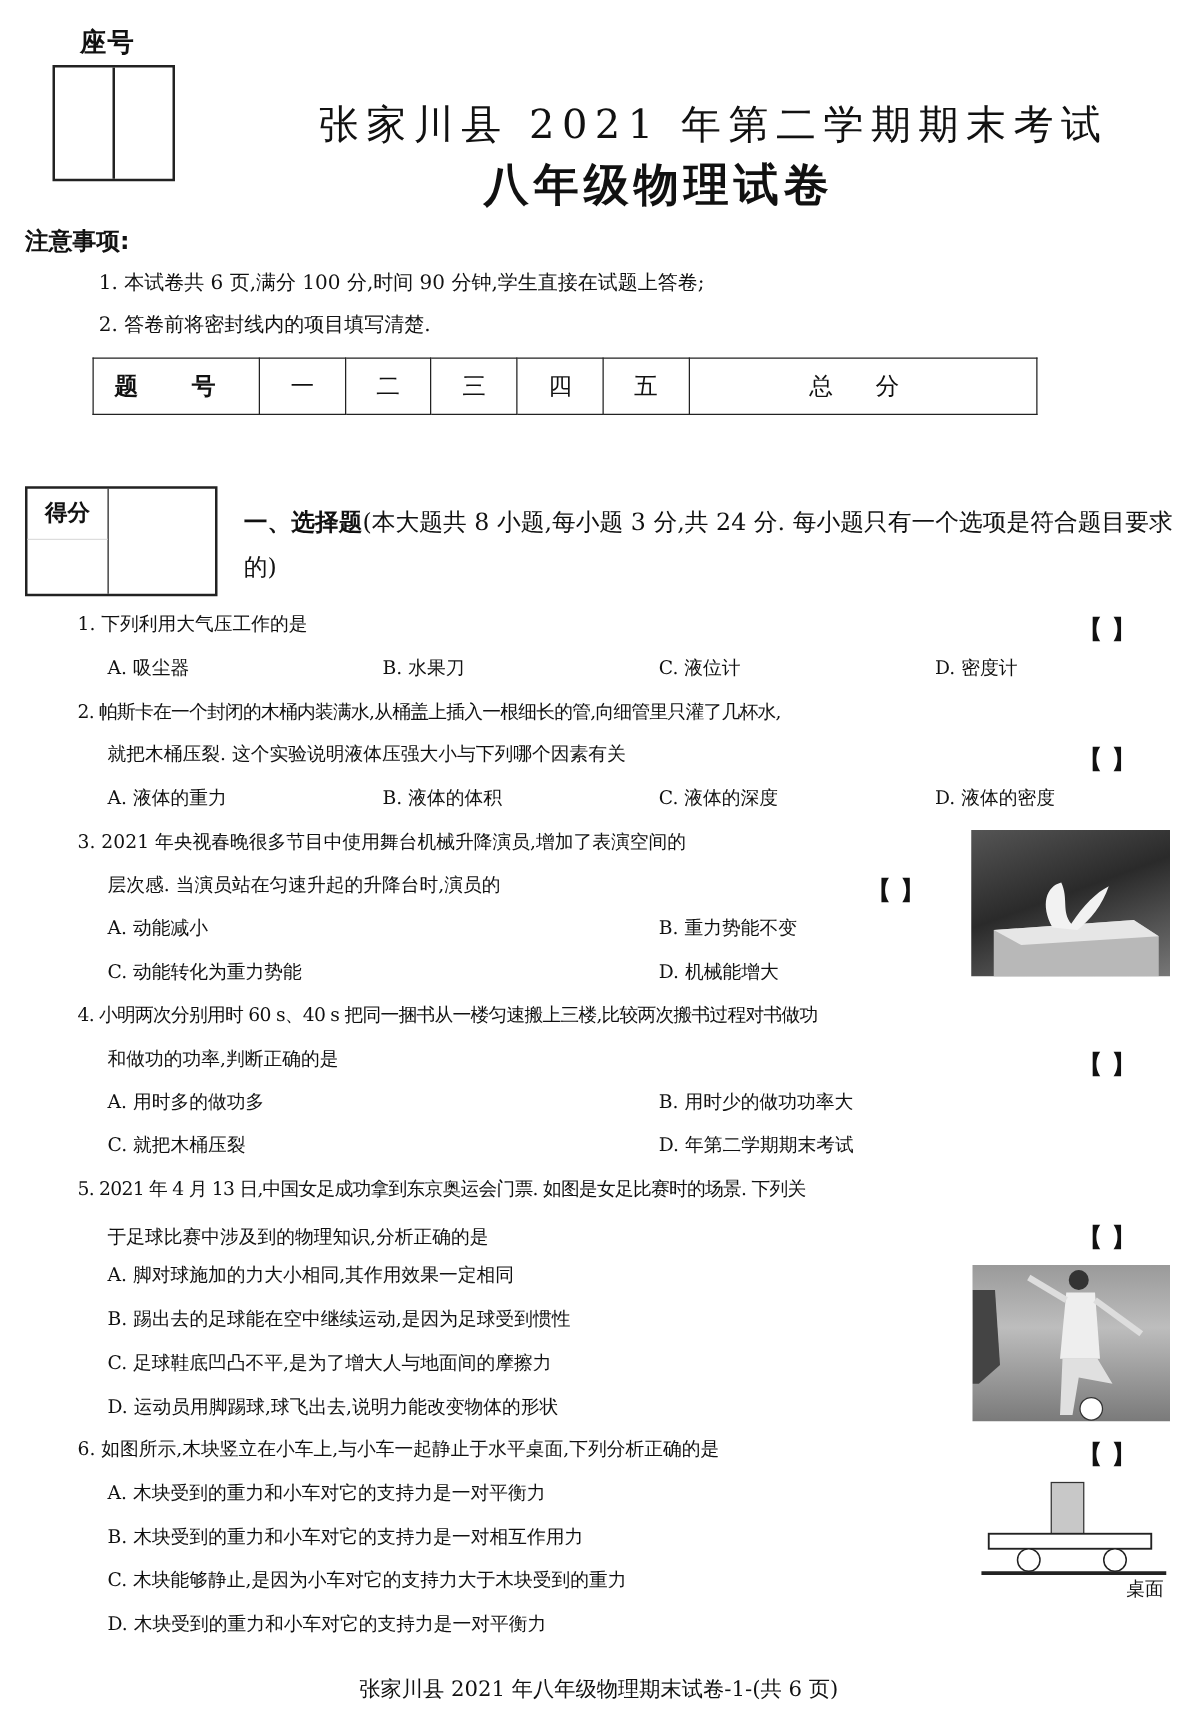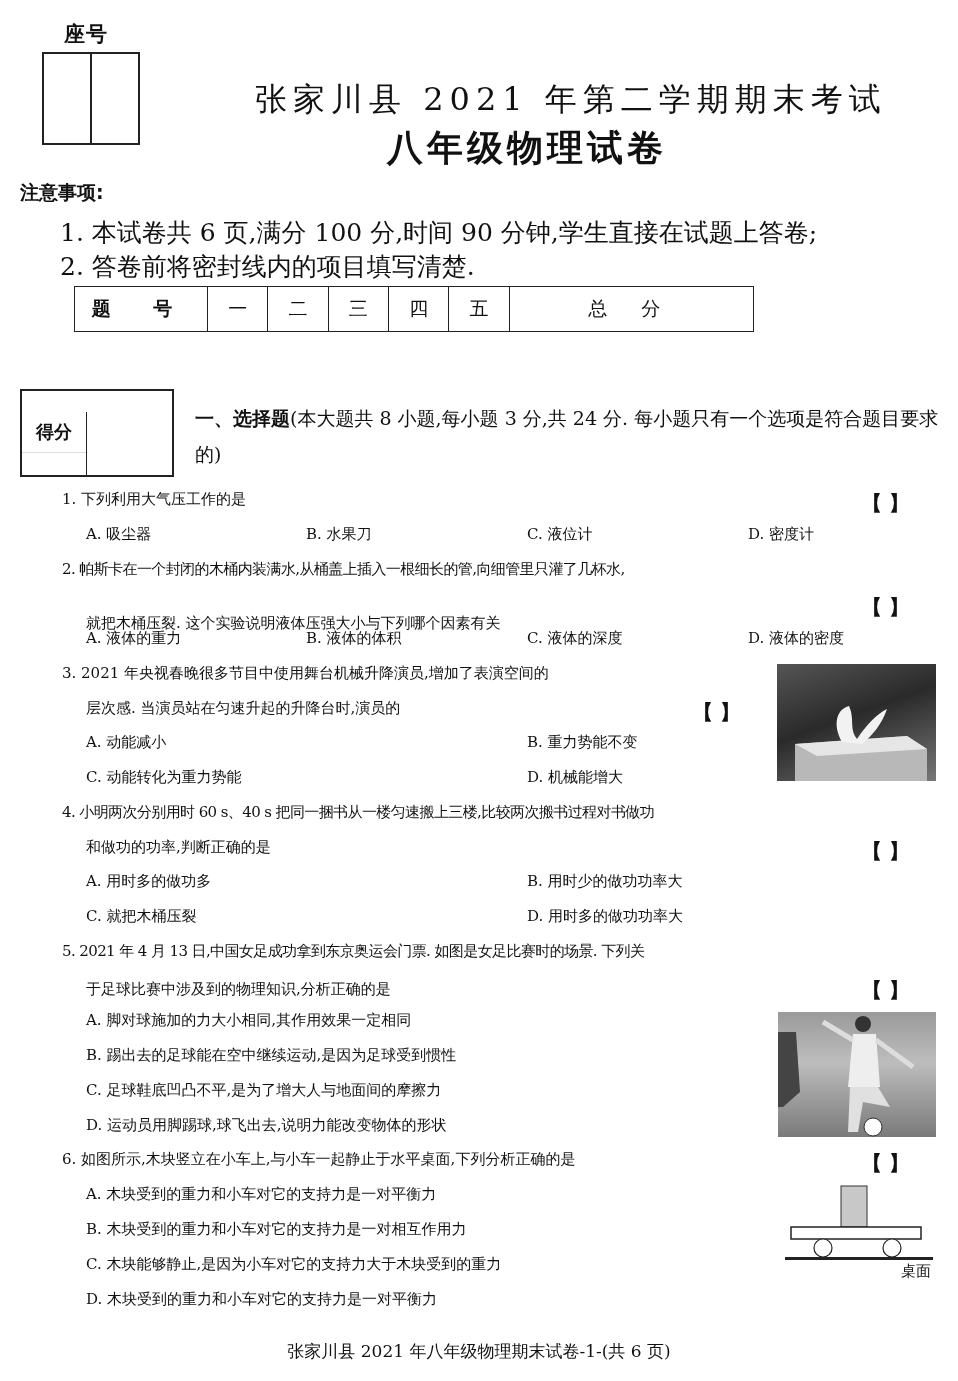--- a/index.html
+++ b/index.html
@@ -9,27 +9,27 @@
     color: #111;
   }
   .abs { position: absolute; }
   .seat-label { left: 64px; top: 20px; font-family: "DejaVu Sans", sans-serif; font-weight: bold; font-size: 21px; letter-spacing: 1px; }
   .seat-box { left: 42px; top: 52px; width: 98px; height: 93px; border: 2px solid #222; box-sizing: border-box; display: flex; }
   .seat-box div { flex: 1; }
   .seat-box div:first-child { border-right: 2px solid #222; }
   .title1 { left: 255px; top: 66px; font-size: 32px; letter-spacing: 6px; font-family: "DejaVu Serif", serif; margin-top: 12px; }
   .title2 { left: 387px; top: 124px; font-size: 36px; font-weight: bold; letter-spacing: 4px; font-family: "DejaVu Sans", sans-serif; }
   .notice-h { left: 20px; top: 180px; font-size: 19px; font-weight: bold; font-family: "DejaVu Sans", sans-serif; }
-  .notice-line { left: 60px; font-size: 25px; }
-  table.score { position: absolute; left: 74px; top: 286px; width: 680px; border-collapse: collapse; }
+  .notice-line { left: 79px; font-size: 16px; }
+  table.score { position: absolute; left: 74px; top: 286px; width: 756px; border-collapse: collapse; }
   table.score td { border: 1.5px solid #222; height: 42px; text-align: center; font-size: 19px; font-family: "DejaVu Sans", sans-serif; }
   table.score td.hdr { font-weight: bold; letter-spacing: 18px; width: 130px; }
   .grader { left: 20px; top: 389px; width: 154px; height: 88px; border: 2px solid #222; box-sizing: border-box; display: flex; }
   .grader .col { flex: 1; display: flex; flex-direction: column; }
-  .grader .col:first-child { border-right: 1.5px solid #222; flex: 0 0 64px; margin-top: 21px; }
+  .grader .col:first-child { border-right: 1.5px solid #222; flex: 0 0 64px; }
   .grader .head { height: 40px; line-height: 40px; text-align: center; font-weight: bold; font-family: "DejaVu Sans", sans-serif; font-size: 18px; border-bottom: 1px solid #ddd; }
   .sec-title { left: 195px; top: 400px; width: 745px; font-size: 19px; line-height: 36px; }
   .sec-title b { font-family: "DejaVu Sans", sans-serif; }
   .q { position: absolute; font-size: 15px; white-space: nowrap; }
   .bracket { position: absolute; font-size: 20px; font-weight: bold; font-family: "DejaVu Sans", sans-serif; }
   .photo { position: absolute; background: linear-gradient(160deg, #555 0%, #2a2a2a 45%, #777 100%); }
   .photo2 { position: absolute; background: linear-gradient(180deg, #9a9a9a 0%, #bdbdbd 40%, #7a7a7a 100%); }
   .footer { left: 0; width: 958px; top: 1340px; text-align: center; font-size: 17px; }
 </style>
 </head>
@@ -73,21 +73,21 @@
 </div>
 
 <div class="q" style="left:62px;top:490px">1. 下列利用大气压工作的是</div>
 <div class="bracket" style="left:862px;top:490px">【    】</div>
 <div class="q" style="left:86px;top:525px">A. 吸尘器</div>
 <div class="q" style="left:306px;top:525px">B. 水果刀</div>
 <div class="q" style="left:527px;top:525px">C. 液位计</div>
 <div class="q" style="left:748px;top:525px">D. 密度计</div>
 
 <div class="q" style="left:62px;top:560px;letter-spacing:-0.6px">2. 帕斯卡在一个封闭的木桶内装满水,从桶盖上插入一根细长的管,向细管里只灌了几杯水,</div>
-<div class="q" style="left:86px;top:614px">就把木桶压裂. 这个实验说明液体压强大小与下列哪个因素有关</div>
+<div class="q" style="left:86px;top:594px">就把木桶压裂. 这个实验说明液体压强大小与下列哪个因素有关</div>
 <div class="bracket" style="left:862px;top:594px">【    】</div>
 <div class="q" style="left:86px;top:629px">A. 液体的重力</div>
 <div class="q" style="left:306px;top:629px">B. 液体的体积</div>
 <div class="q" style="left:527px;top:629px">C. 液体的深度</div>
 <div class="q" style="left:748px;top:629px">D. 液体的密度</div>
 
 <div class="q" style="left:62px;top:664px">3. 2021 年央视春晚很多节目中使用舞台机械升降演员,增加了表演空间的</div>
 <div class="q" style="left:86px;top:699px">层次感. 当演员站在匀速升起的升降台时,演员的</div>
 <div class="bracket" style="left:693px;top:699px">【    】</div>
 <div class="q" style="left:86px;top:733px">A. 动能减小</div>
@@ -101,21 +101,21 @@
     <path d="M65,78 C55,60 60,45 72,42 C78,55 72,65 80,75 C90,60 100,50 110,45 C105,60 95,72 85,80 Z" fill="#f2f2f2"></path>
   </svg>
 </div>
 
 <div class="q" style="left:62px;top:803px;letter-spacing:-0.6px">4. 小明两次分别用时 60 s、40 s 把同一捆书从一楼匀速搬上三楼,比较两次搬书过程对书做功</div>
 <div class="q" style="left:86px;top:838px">和做功的功率,判断正确的是</div>
 <div class="bracket" style="left:862px;top:838px">【    】</div>
 <div class="q" style="left:86px;top:872px">A. 用时多的做功多</div>
 <div class="q" style="left:527px;top:872px">B. 用时少的做功功率大</div>
 <div class="q" style="left:86px;top:907px">C. 就把木桶压裂</div>
-<div class="q" style="left:527px;top:907px">D. 用时多的做功功率大</div>
+<div class="q" style="left:527px;top:907px">D. 年第二学期期末考试</div>
 
 <div class="q" style="left:62px;top:942px;letter-spacing:-0.6px">5. 2021 年 4 月 13 日,中国女足成功拿到东京奥运会门票. 如图是女足比赛时的场景. 下列关</div>
 <div class="q" style="left:86px;top:980px">于足球比赛中涉及到的物理知识,分析正确的是</div>
 <div class="bracket" style="left:862px;top:977px">【    】</div>
 <div class="q" style="left:86px;top:1011px">A. 脚对球施加的力大小相同,其作用效果一定相同</div>
 <div class="q" style="left:86px;top:1046px">B. 踢出去的足球能在空中继续运动,是因为足球受到惯性</div>
 <div class="q" style="left:86px;top:1081px">C. 足球鞋底凹凸不平,是为了增大人与地面间的摩擦力</div>
 <div class="q" style="left:86px;top:1116px">D. 运动员用脚踢球,球飞出去,说明力能改变物体的形状</div>
 <div class="photo2" style="left:778px;top:1012px;width:158px;height:125px">
   <svg width="158" height="125" viewBox="0 0 158 125">

